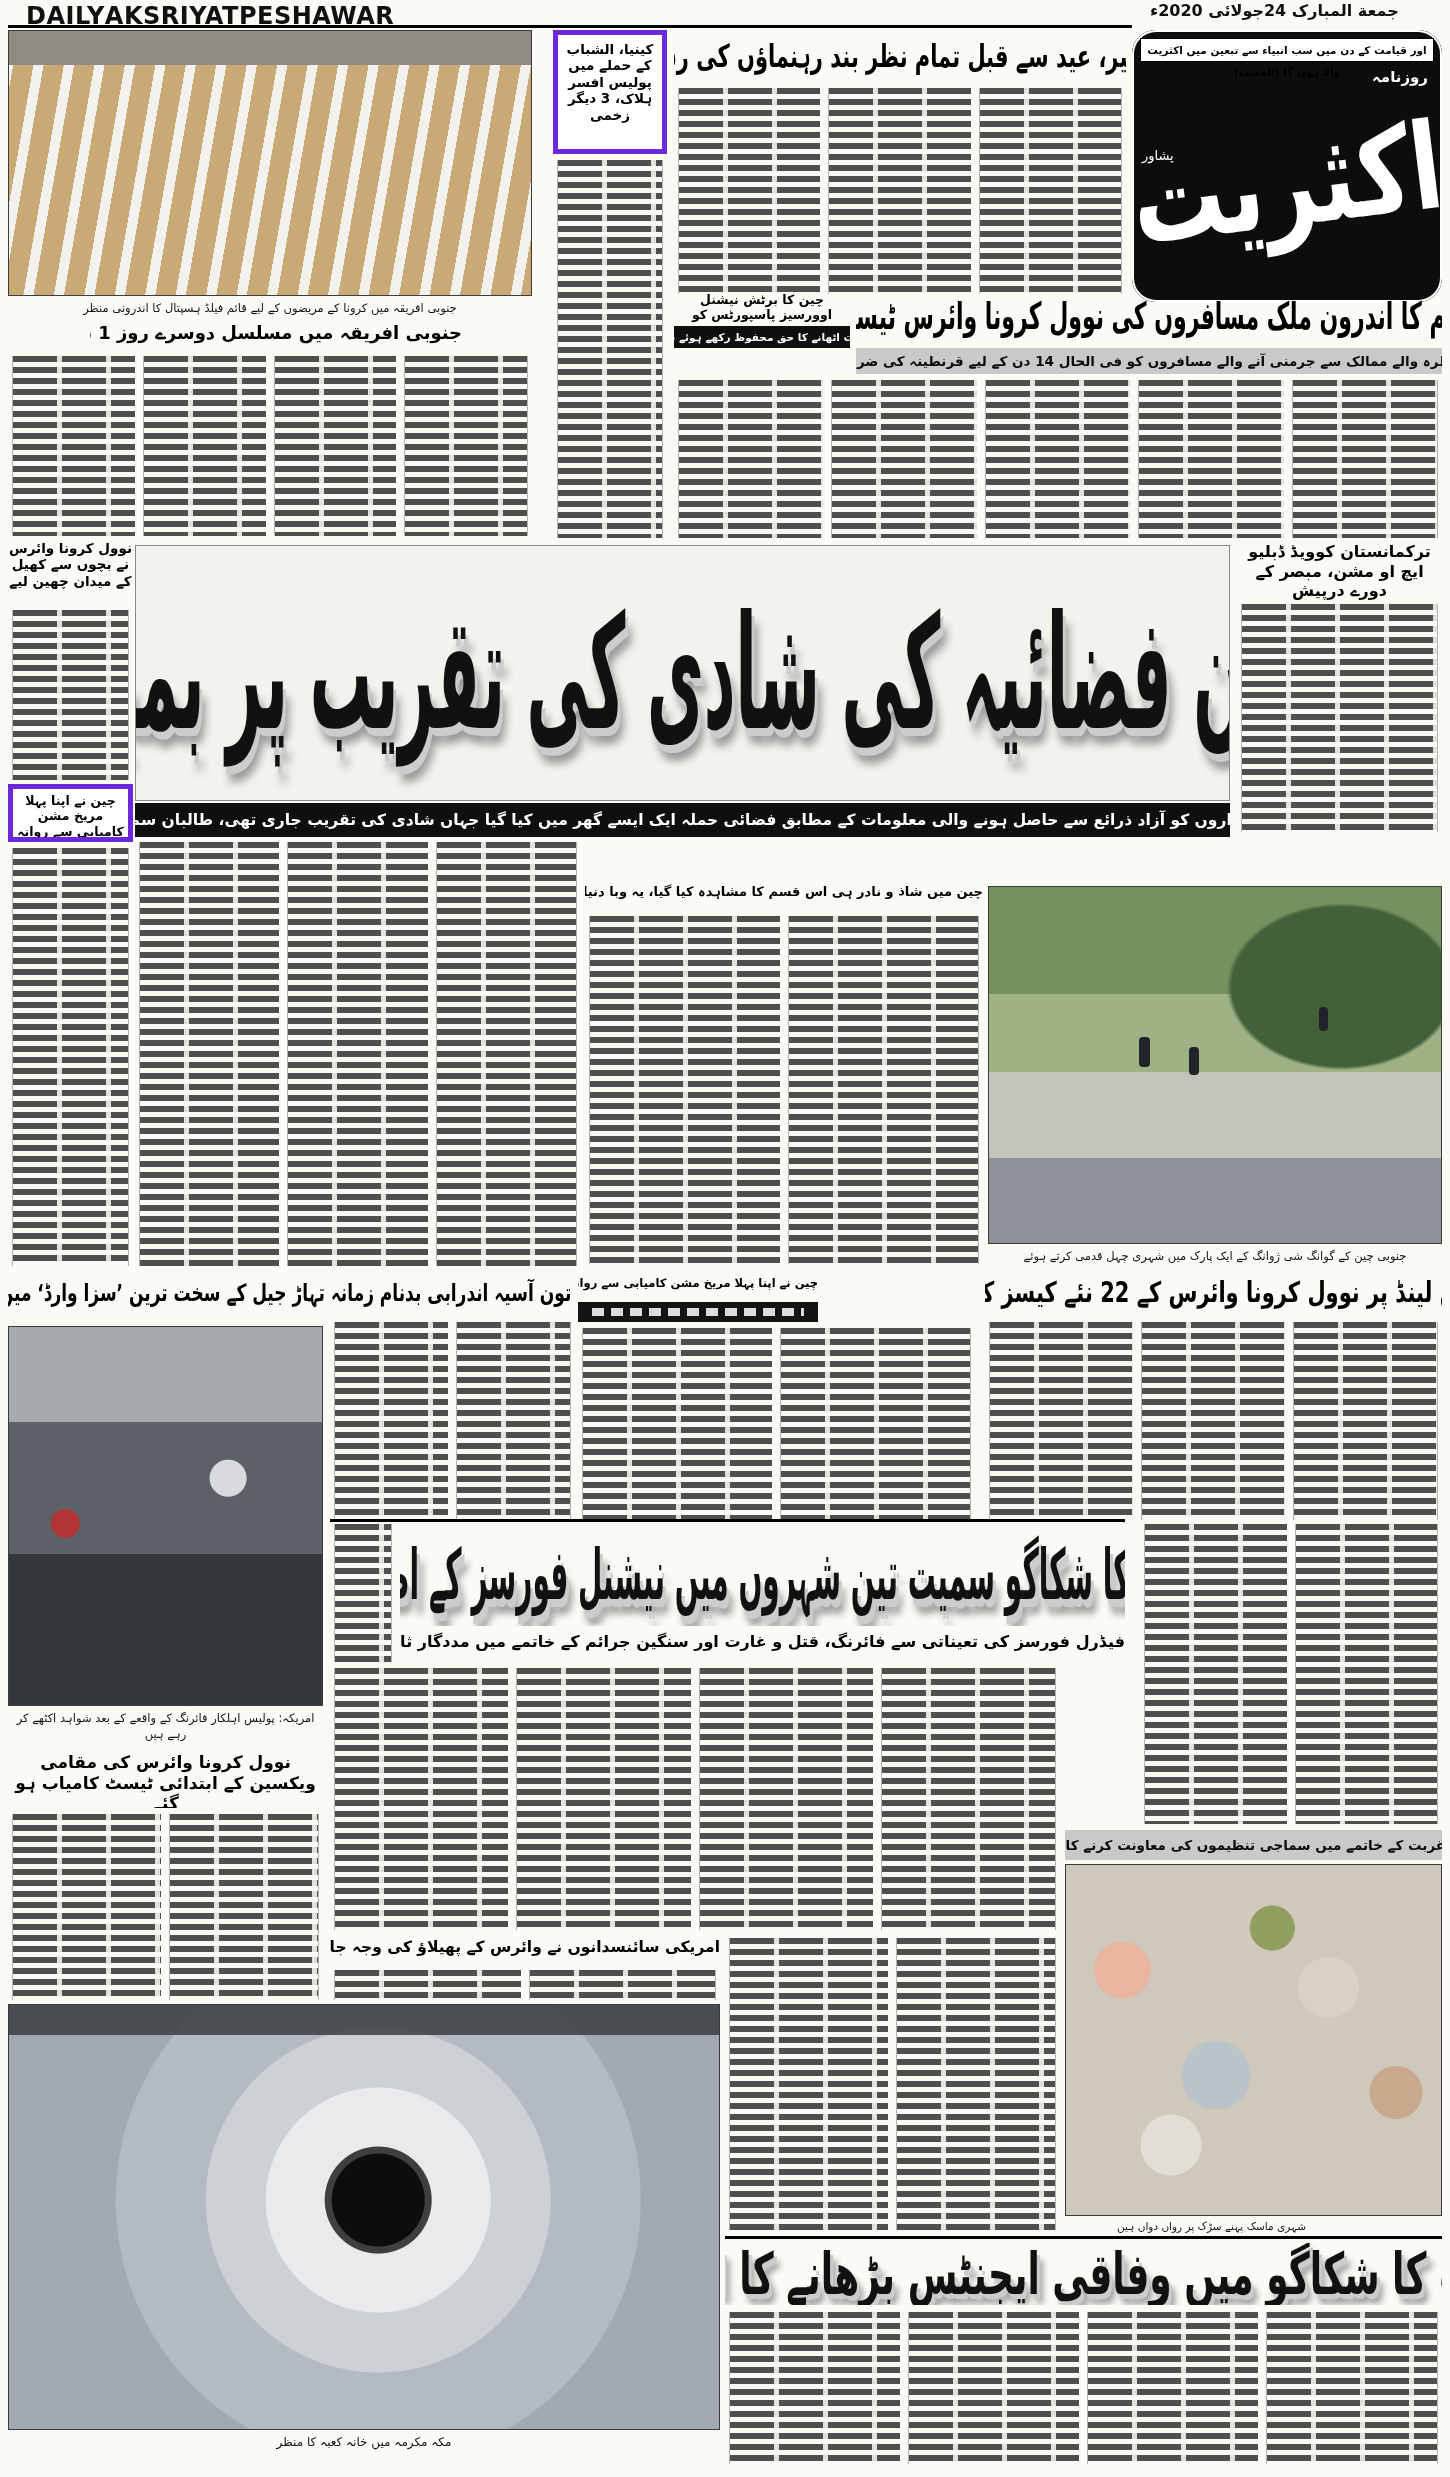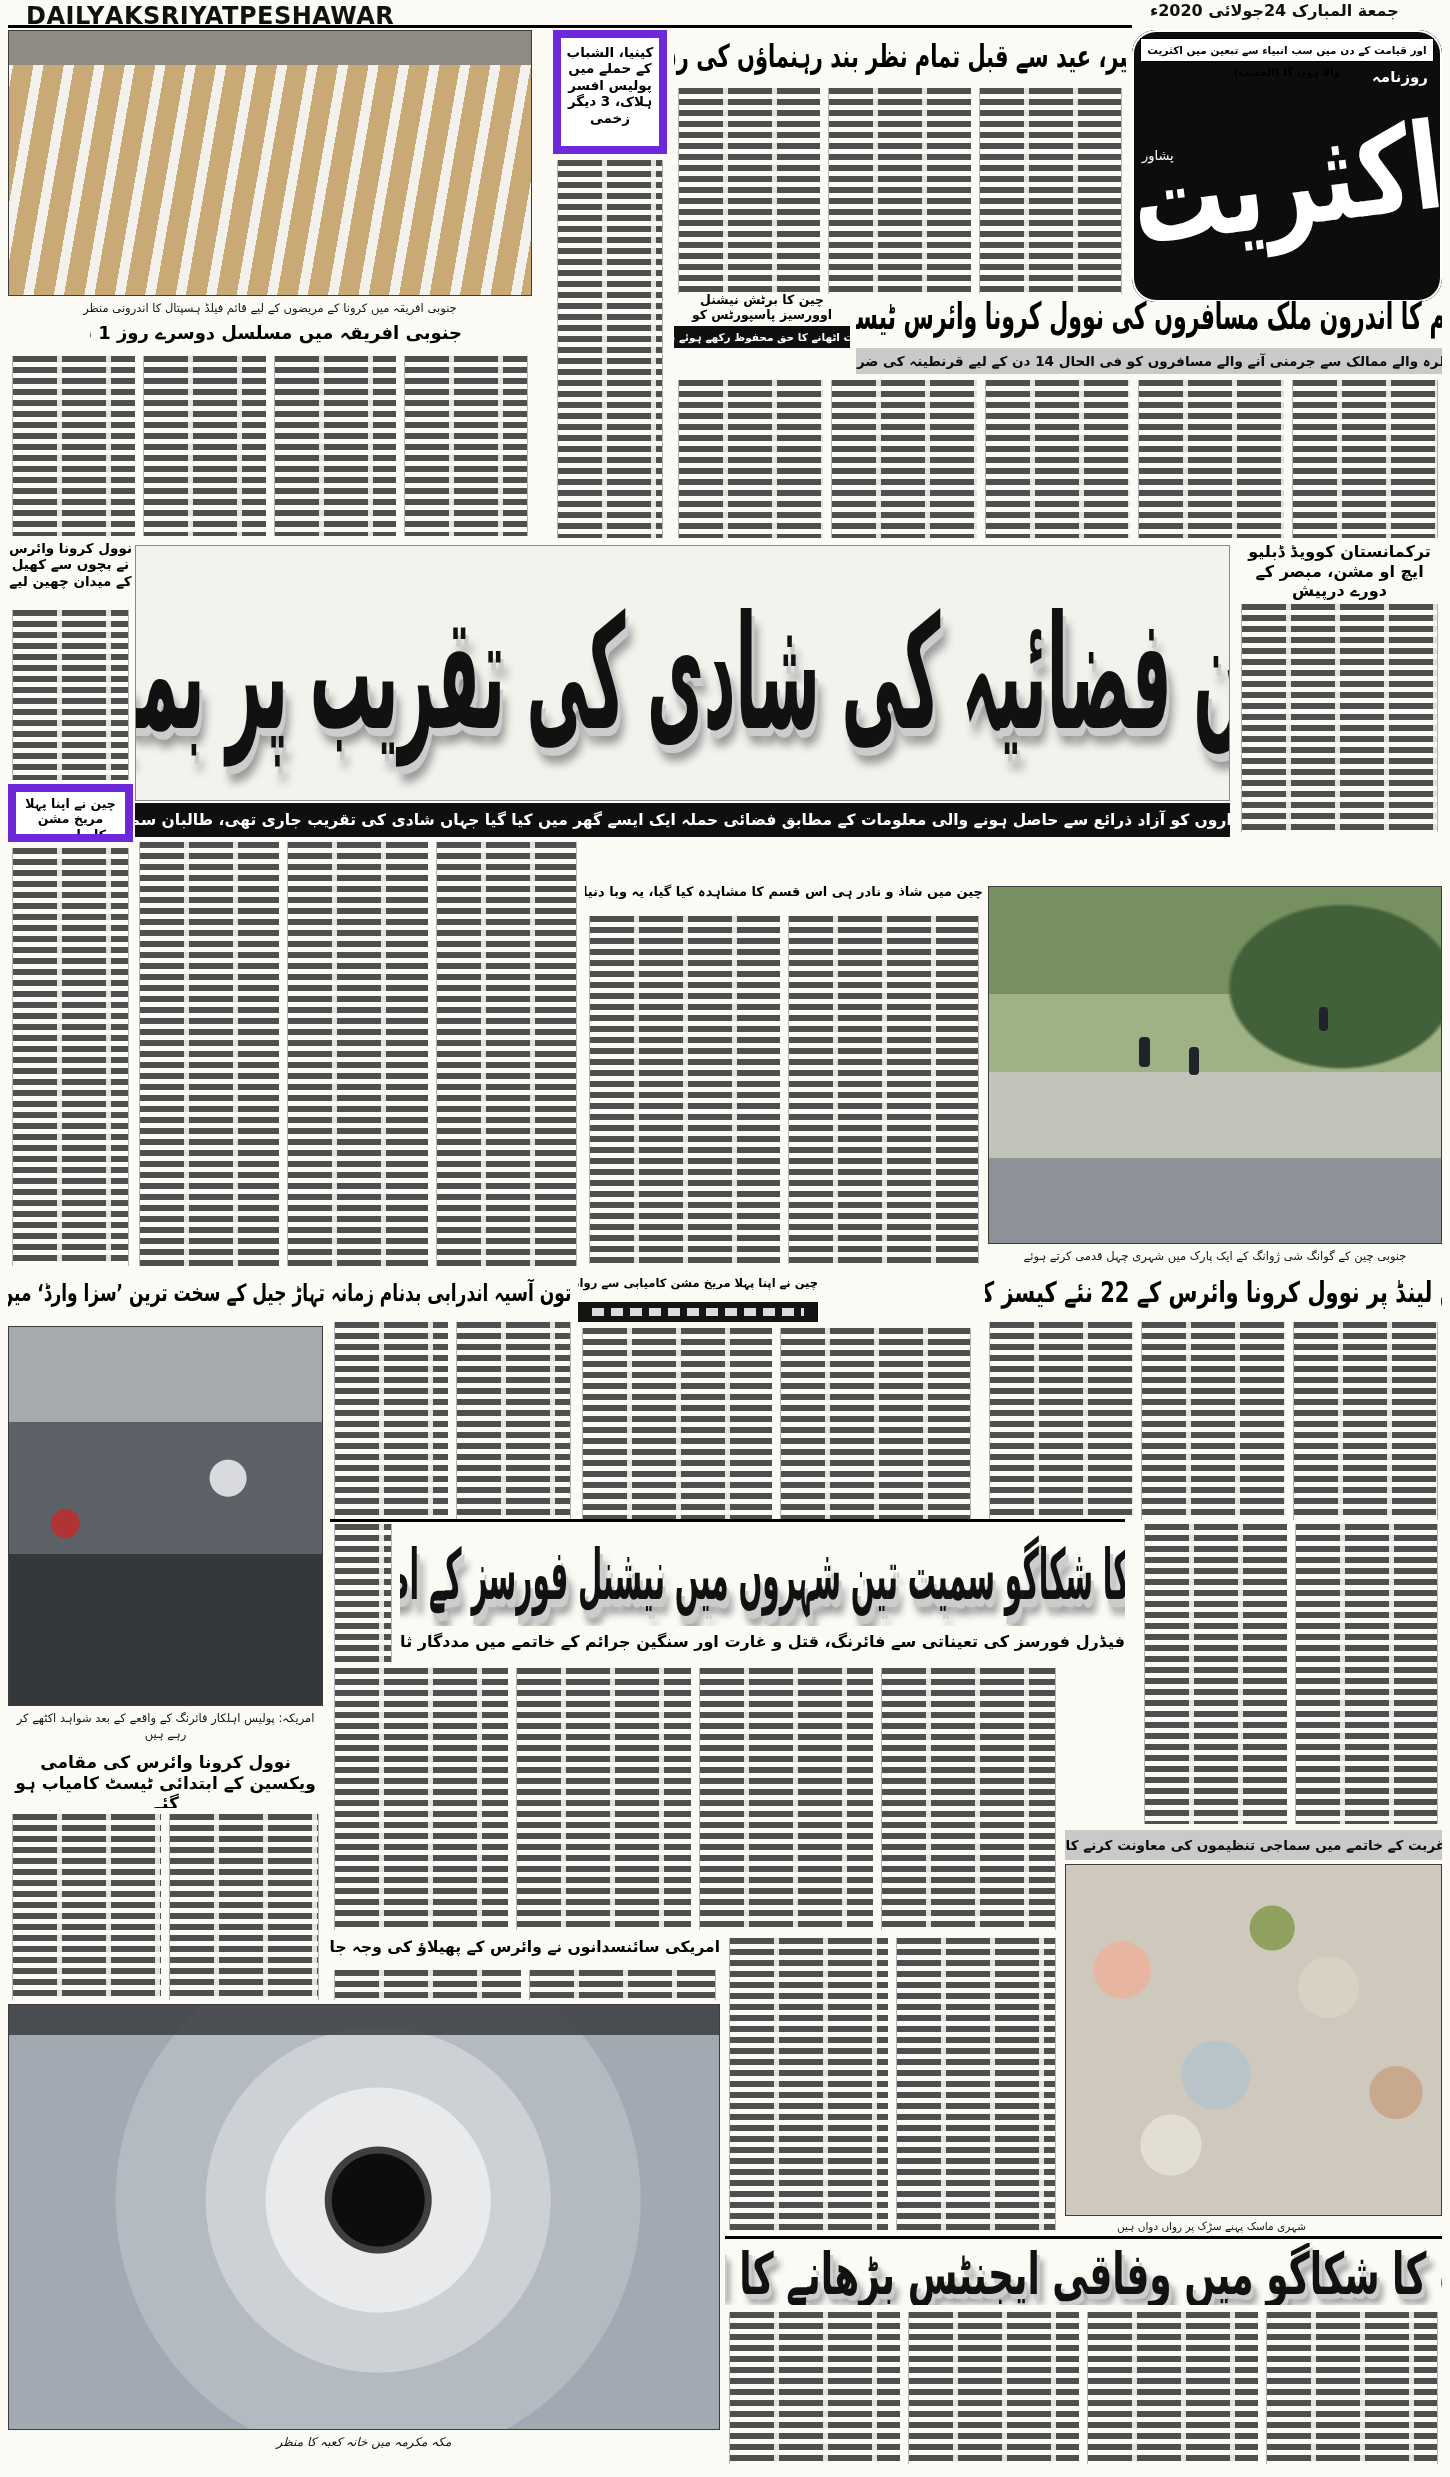--- a/index.html
+++ b/index.html
@@ -20,21 +20,21 @@
     background:
       repeating-linear-gradient(90deg, rgba(251,250,245,0) 0 44px, rgba(251,250,245,.85) 44px 49px),
       repeating-linear-gradient(180deg,#4f4f4f 0 6px, rgba(0,0,0,0) 6px 11px);
     border-left:1px solid #b3b3b3;}
   .cols i:last-child{border-right:1px solid #b3b3b3;}
   .barblack{background:#0f0f0f;color:#fff;}
   .bargray{background:#c9c9c9;color:#0c0c0c;}
   .barfill{background:#141414;position:relative;overflow:hidden;}
   .barfill::after{content:"";position:absolute;left:6%;right:6%;top:30%;bottom:30%;
       background:repeating-linear-gradient(90deg, rgba(255,255,255,.85) 0 12px, rgba(255,255,255,0) 12px 19px);}
-  .greenbox{border:8px solid #6d28d9;background:#fff;}
+  .greenbox{border:5px solid #6d28d9;background:#fff;}
   .photo{border:1px solid #3c3c3c;}
   
   .ph-hospital{background-color:#c9a976;background-image:
       linear-gradient(180deg,#8f8b82 0 13%, rgba(0,0,0,0) 13%),
       repeating-linear-gradient(100deg,#f3f1ec 0 10px,#c9a976 10px 30px);}
   .ph-park{background-color:#9fb285;background-image:
       radial-gradient(ellipse at 78% 28%, #42603a 0 22%, rgba(0,0,0,0) 23%),
       linear-gradient(180deg,#77905f 0 30%, #9fb285 30% 52%, #c2c4ba 52% 76%, #8e9197 76% 100%);}
   .fig{position:absolute;background:#20242a;border-radius:4px;}
   .ph-motorcade{background-color:#5c6167;background-image:
@@ -219,15 +219,15 @@
     <span class="urdu callig" style="font-size:36px;transform:scaleY(1.6);">ٹرمپ کا شکاگو میں وفاقی ایجنٹس بڑھانے کا اعلان</span>
   </div>
   <div class="abs cols" style="left:725px;top:2312px;width:717px;height:152px;">
       <i></i>
       <i></i>
       <i></i>
       <i></i>
     </div>
 
   <div class="abs photo ph-kaaba" style="left:8px;top:2004px;width:712px;height:426px;"></div>
-  <div class="abs urdu cap" style="left:8px;top:2434px;width:712px;height:20px;font-size:12px;font-style:italic;">مکہ مکرمہ میں خانہ کعبہ کا منظر</div>
+  <div class="abs urdu cap" style="left:8px;top:2434px;width:712px;height:20px;font-size:12px;">مکہ مکرمہ میں خانہ کعبہ کا منظر</div>
 
 </div>
 
 </body></html>

